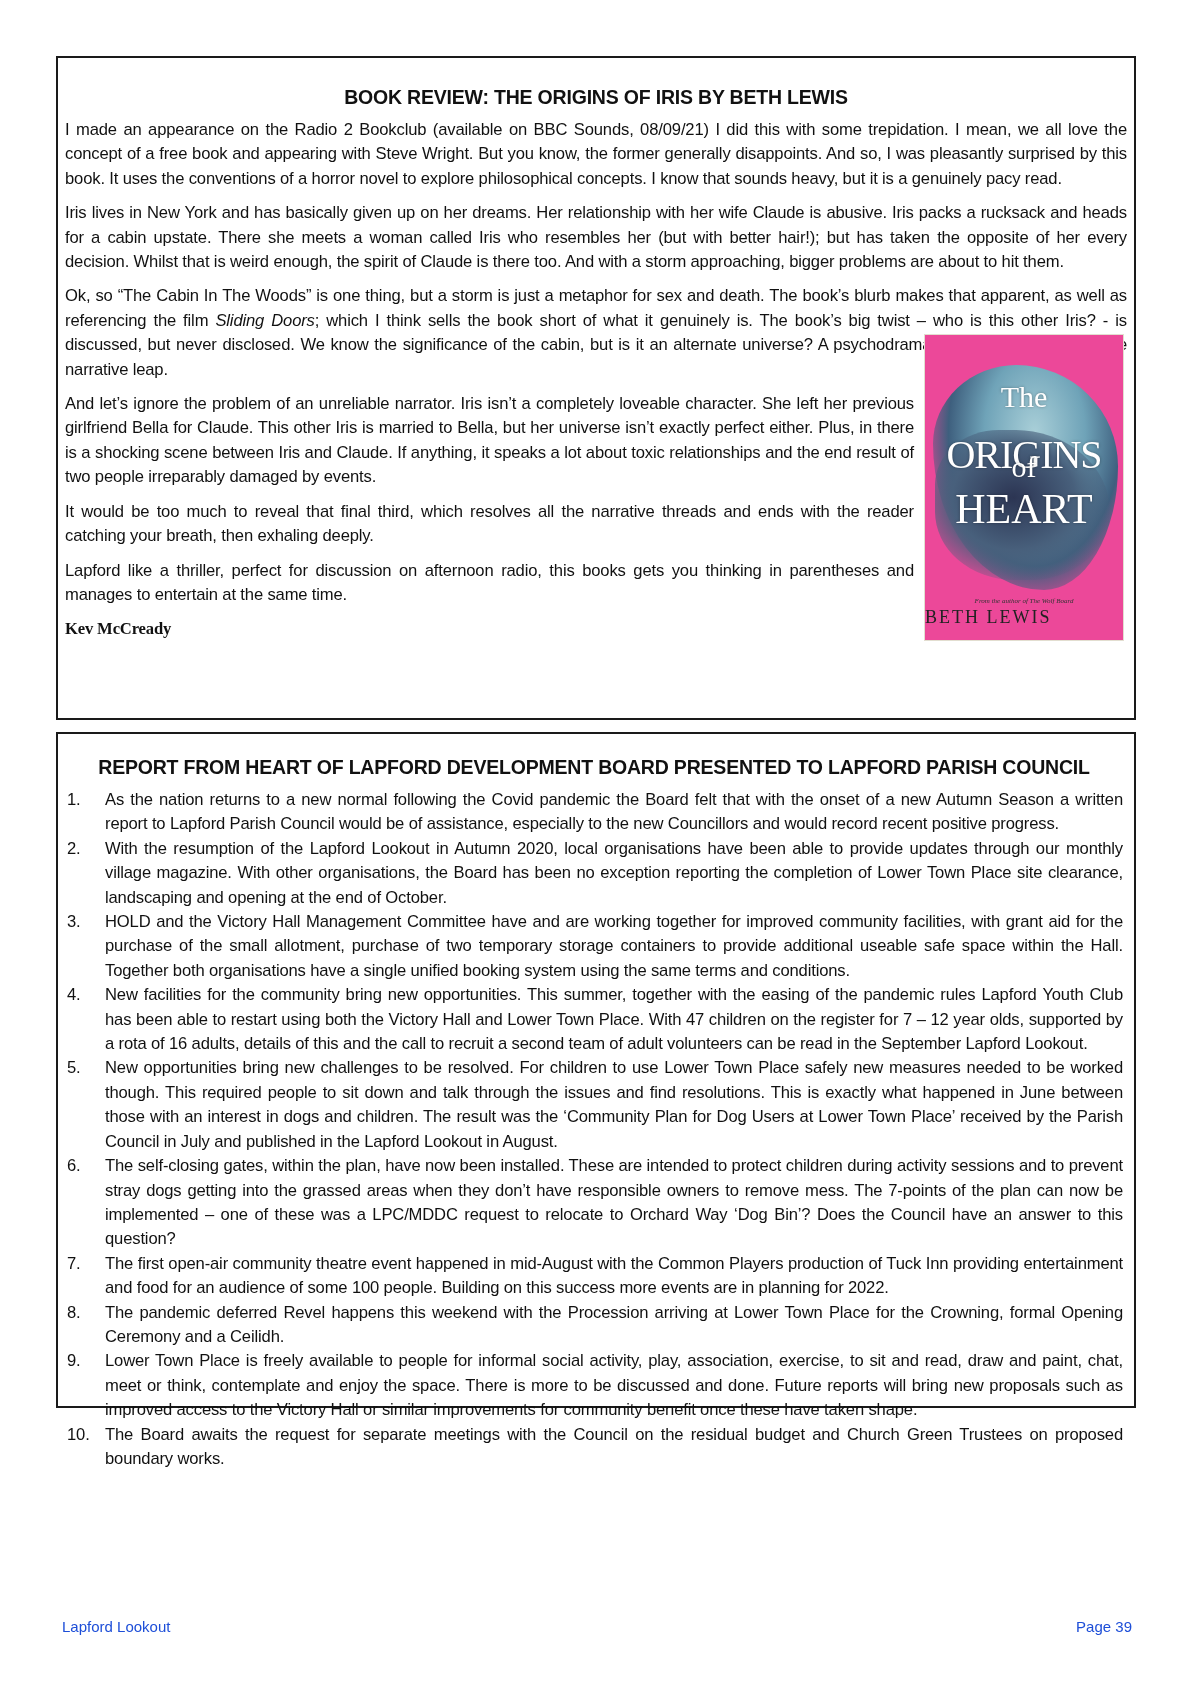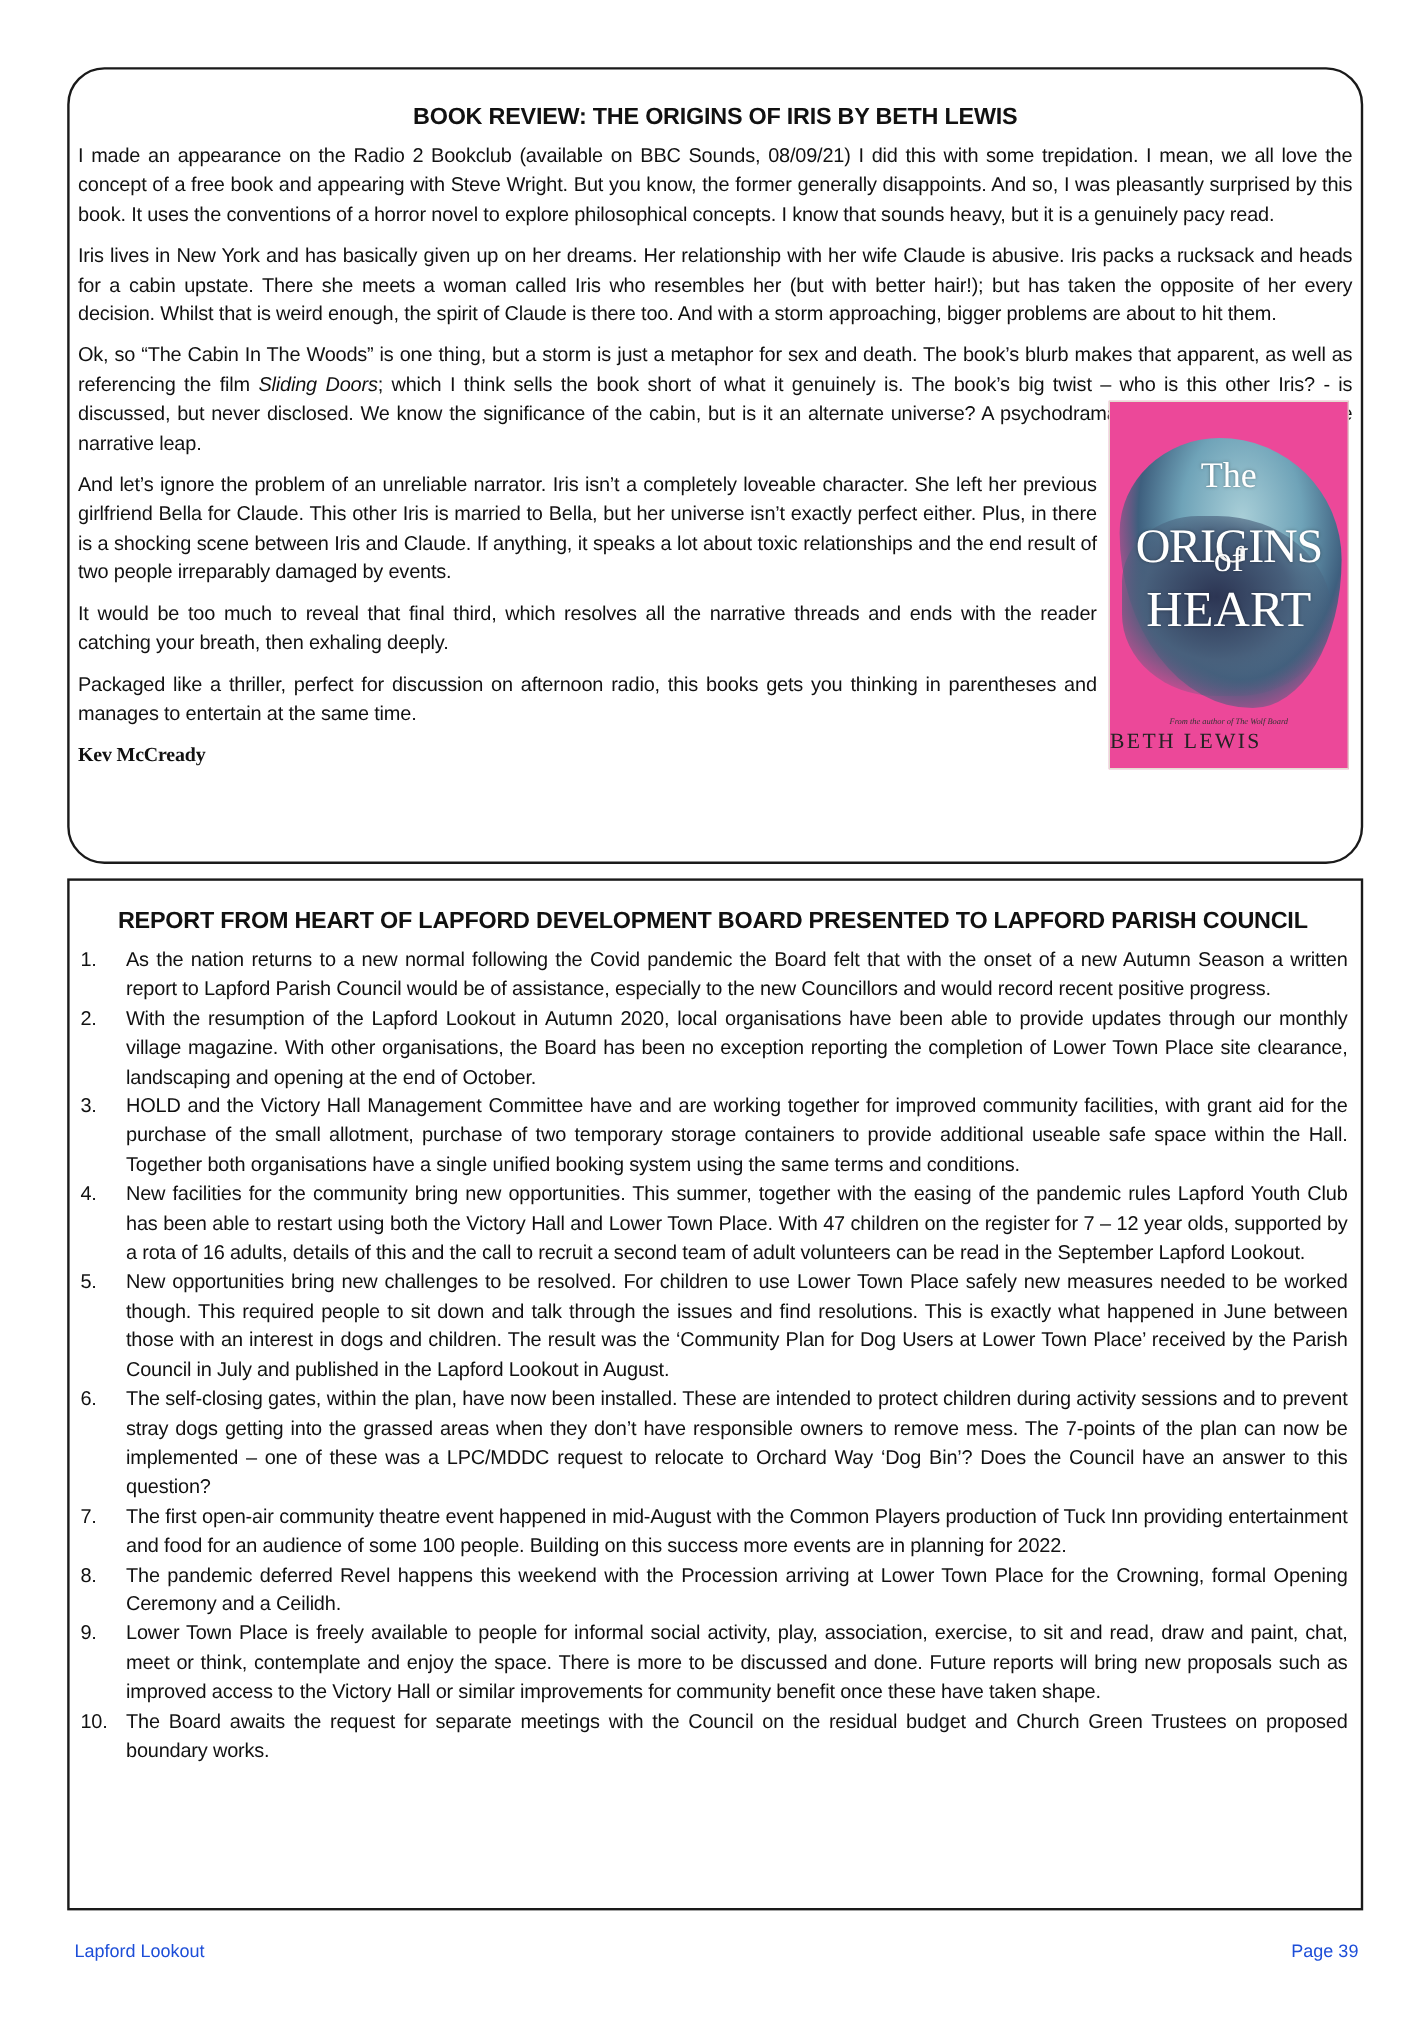--- a/index.html
+++ b/index.html
@@ -1,20 +1,20 @@
 <!DOCTYPE html>
 <html><head>
 <meta charset="utf-8">
 <style>
   html, body { margin: 0; padding: 0; background: #ffffff; }
   body { width: 1190px; height: 1683px; position: relative; overflow: hidden;
          font-family: "Liberation Sans", sans-serif; color: #111; }
   .box { position: absolute; left: 56px; width: 1080px; border: 2px solid #1a1a1a; box-sizing: border-box; }
-  #review-box { top: 56px; height: 664px; padding: 10px 7px 4px 7px; border-radius: 31px; }
-  #report-box { top: 732px; height: 860px; padding: 8px 11px 0 7px; }
+  #review-box { top: 56px; height: 664px; padding: 10px 7px 4px 7px; }
+  #report-box { top: 732px; height: 676px; padding: 8px 11px 0 7px; }
   h2 { margin: 0; text-align: center; font-weight: bold; font-size: 19.5px; letter-spacing: -0.2px;
        font-family: "Liberation Sans", sans-serif; }
   #review-box h2 { margin-top: 18px; margin-bottom: 9px; }
   #report-box h2 { margin-top: 14px; margin-bottom: 9px; }
   p { margin: 0 0 10px 0; font-size: 16.6px; line-height: 24.4px; text-align: justify; letter-spacing: -0.15px; }
   .author { font-weight: bold; font-family: Liberation Serif, serif; }
   .cover { float: right; width: 198px; height: 305px; margin: 4px 3px 0 10px; position: relative;
            background: #ec4899; border: 1px solid #e2ded0; overflow: hidden; }
   .cover .blob { position: absolute; left: 8px; top: 30px; width: 185px; height: 225px;
            background: radial-gradient(ellipse at 55% 30%, #a9cfd8 0%, #6fa3b8 35%, #3e5f7e 60%, rgba(40,55,85,0.0) 82%);
@@ -53,21 +53,21 @@
     <div class="blob2"></div>
     <div class="t t1">The</div>
     <div class="t t2">ORIGINS</div>
     <div class="t t3">of</div>
     <div class="t t4">HEART</div>
     <div class="from">From the author of The Wolf Board</div>
     <div class="auth">BETH LEWIS</div>
   </div>
   <p>And let’s ignore the problem of an unreliable narrator.  Iris isn’t a completely loveable character.  She left her previous girlfriend Bella for Claude.  This other Iris is married to Bella, but her universe isn’t exactly perfect either.  Plus, in there is a shocking scene between Iris and Claude. If anything, it speaks a lot about toxic relationships and the end result of two people irreparably damaged by events.</p>
   <p>It would be too much to reveal that final third, which resolves all the narrative threads and ends with the reader catching your breath, then exhaling deeply.</p>
-  <p>Packaged like a thriller, perfect for discussion on afternoon radio, this books gets you thinking in parentheses and manages to entertain at the same time.</p>
+  <p>Lapford like a thriller, perfect for discussion on afternoon radio, this books gets you thinking in parentheses and manages to entertain at the same time.</p>
   <p class="author">Kev McCready</p>
 </div>
 
 <div id="report-box" class="box">
   <h2>REPORT FROM HEART OF LAPFORD DEVELOPMENT BOARD PRESENTED TO LAPFORD PARISH COUNCIL</h2>
   <ol>
     <li><span class="num">1.</span><span> As the nation returns to a new normal following the Covid pandemic the Board felt that with the onset of a new Autumn Season a written report to Lapford Parish Council would be of assistance, especially to the new Councillors and would record recent positive progress.</span></li>
     <li><span class="num">2.</span><span>With the resumption of the Lapford Lookout in Autumn 2020, local organisations have been able to provide updates through our monthly village magazine.   With other organisations, the Board has been no exception reporting the completion of Lower Town Place site clearance, landscaping and opening at the end of October.</span></li>
     <li><span class="num">3.</span><span>HOLD and the Victory Hall Management Committee have and are working together for improved community facilities, with grant aid for the purchase of the small allotment, purchase of two temporary storage containers to provide additional useable safe space within the Hall.  Together both organisations have a single unified booking system using the same terms and conditions.</span></li>
     <li><span class="num">4.</span><span>New facilities for the community bring new opportunities.  This summer, together with the easing of the pandemic rules Lapford Youth Club has been able to restart using both the Victory Hall and Lower Town Place.  With 47 children on the register for 7 – 12 year olds, supported by a rota of 16 adults, details of this and the call to recruit a second team of adult volunteers can be read in the September Lapford Lookout.</span></li>

